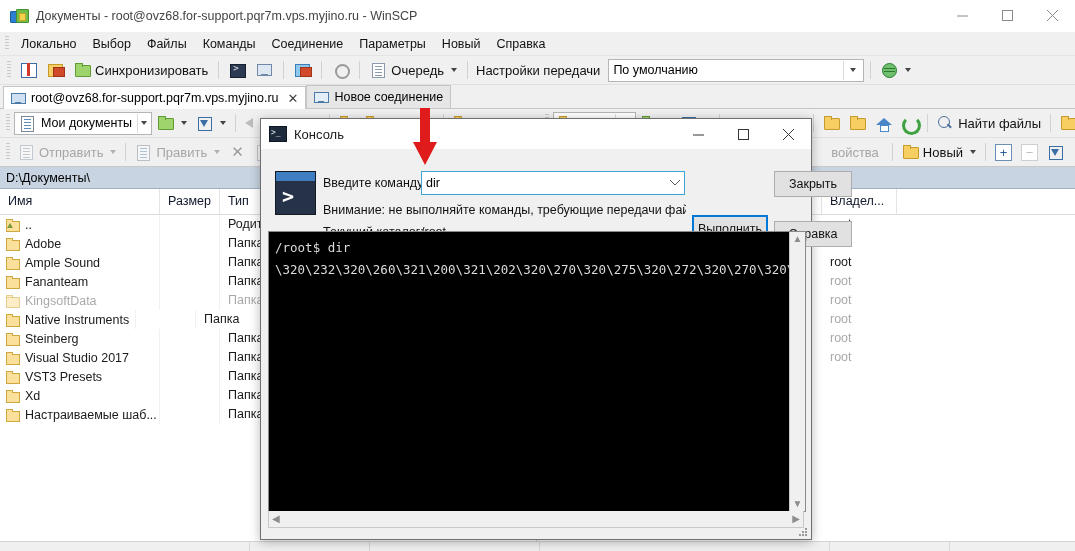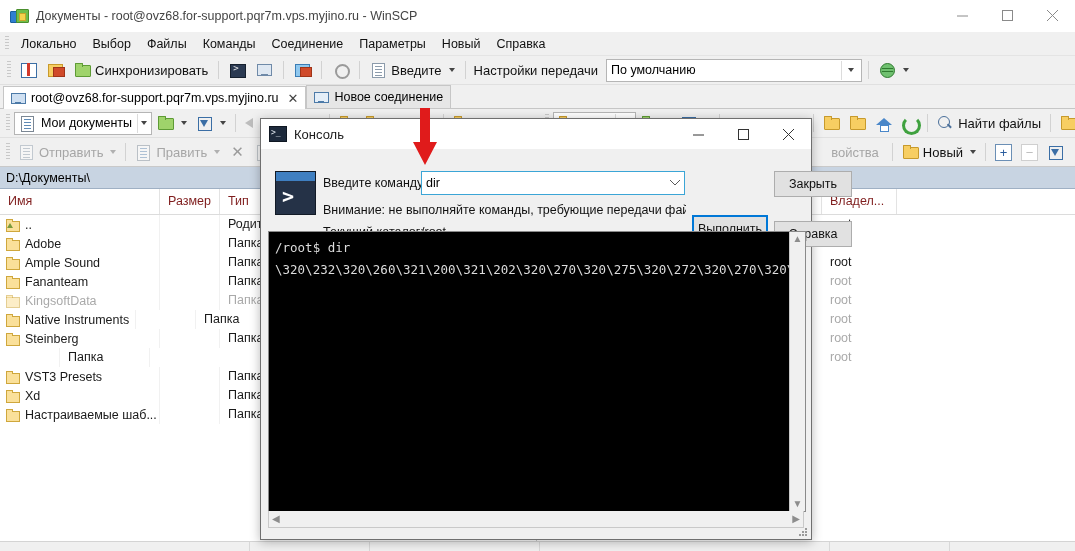--- a/index.html
+++ b/index.html
@@ -108,21 +108,21 @@
 
   
   .pathrow{height:22px;display:flex;text-align:right;}
   .pathbox{display:flex;align-items:center;padding-left:6px;font-size:12.5px;
            background:#c8d4e2;border-bottom:1px solid #9fb0c4;}
 
   
   .panes{display:flex;height:352px;}
   .pane{background:#fff;overflow:hidden;position:relative;}
   .hdr{display:flex;height:25px;background:#fff;border-bottom:1px solid #dcdcdc;align-items:center;}
-  .hcell{font-size:12.5px;color:#7f1d1d;padding-left:8px;height:25px;line-height:25px;
+  .hcell{font-size:12.5px;color:#0f172a;padding-left:8px;height:25px;line-height:25px;
          border-right:1px solid #e3e3e3;box-sizing:border-box;position:relative;overflow:hidden;white-space:nowrap;}
   .frow{display:flex;height:19px;align-items:center;font-size:12.5px;color:#1a1a1a;}
   .fcell{padding-left:8px;box-sizing:border-box;overflow:hidden;white-space:nowrap;
          border-right:1px solid #f1f1f1;height:19px;line-height:19px;}
   .fname{display:flex;align-items:center;gap:5px;box-sizing:border-box;height:19px;padding-left:6px;overflow:hidden;
          border-right:1px solid #f1f1f1;}
   .fico{width:14px;height:12px;position:relative;flex:none;}
   .fico .fb{position:absolute;left:0;top:2px;width:12px;height:9px;background:#fae09a;border:1px solid #cfa73c;}
   .fico .ft{position:absolute;left:0;top:0px;width:5px;height:2px;background:#fae09a;border:1px solid #cfa73c;border-bottom:none;}
   .fico.up .ar{position:absolute;left:1px;top:4px;width:0;height:0;border-left:3px solid transparent;
@@ -273,21 +273,21 @@
     <div class="tbbtn">
       <div class="ic">
           <div class="gear"></div>
         </div>
     </div>
     <div class="sep"></div>
     <div class="tbbtn">
       <div class="ic">
           <div class="queue"></div>
         </div>
-      <span class="tbl">Введите</span>
+      <span class="tbl">Очередь</span>
       <span class="caret"></span>
     </div>
     <div class="sep"></div>
     <span class="tbl" style="margin:0 6px 0 2px">Настройки передачи</span>
     <div class="combo" style="width:246px;justify-content:space-between">
       <span class="cl">По умолчанию</span>
       <span class="cbtn">
         <span class="caret"></span>
         </span>
     </div>
@@ -610,20 +610,27 @@
             <span class="fico">
                 <span class="fb"></span>
                 <span class="ft"></span>
               </span>
             <span>Steinberg</span>
             </div>
           <div class="fcell" style="width:60px"></div>
           <div class="fcell" style="width:90px">Папка</div>
         </div>
         <div class="frow">
+          <div class="fname" style="width:160px">
+            <span class="fico">
+                <span class="fb"></span>
+                <span class="ft"></span>
+              </span>
+            <span>Visual Studio 2017</span>
+            </div>
           <div class="fcell" style="width:60px"></div>
           <div class="fcell" style="width:90px">Папка</div>
         </div>
         <div class="frow">
           <div class="fname" style="width:160px">
             <span class="fico">
                 <span class="fb"></span>
                 <span class="ft"></span>
               </span>
             <span>VST3 Presets</span>

